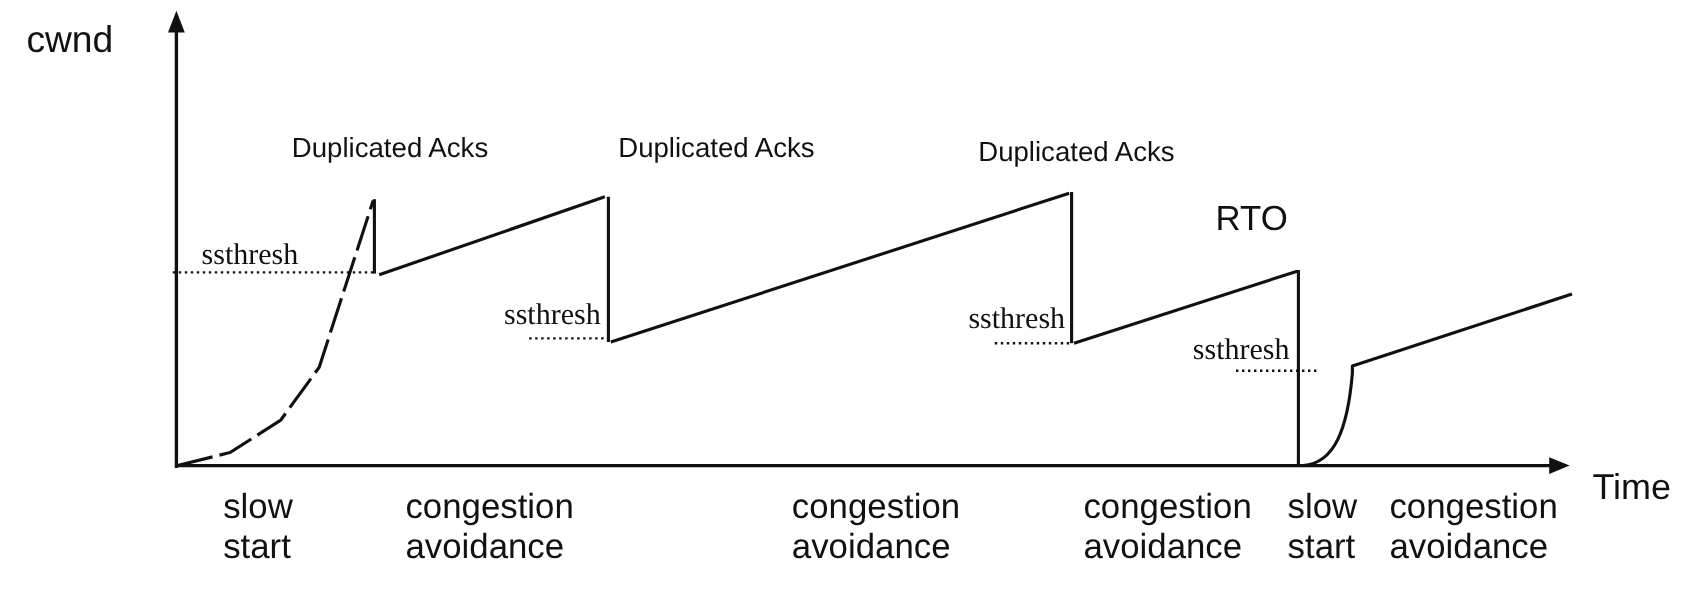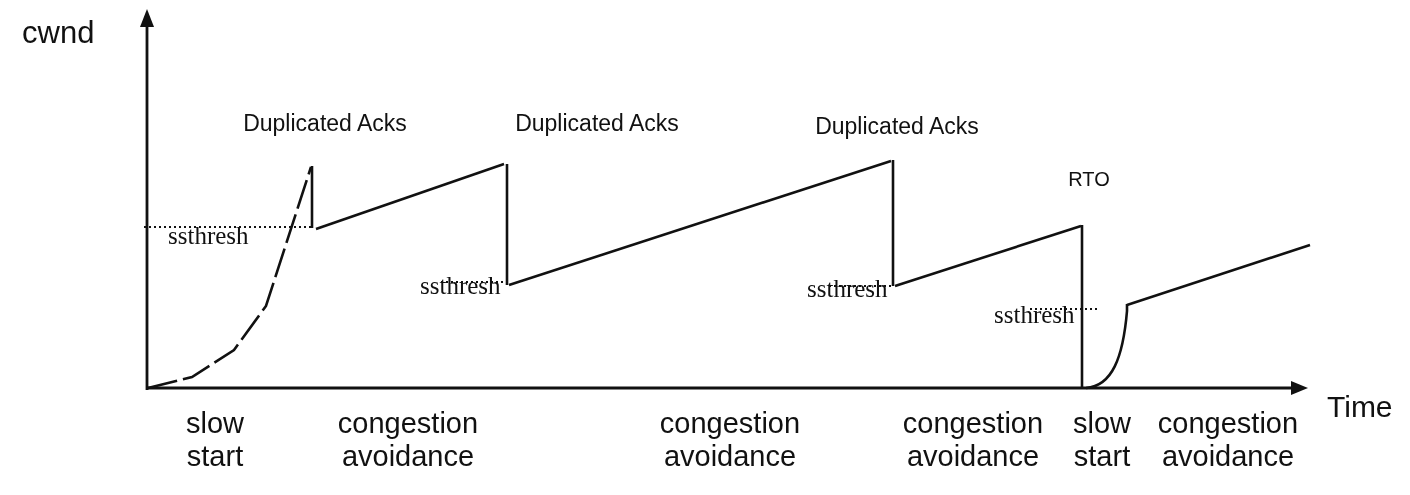--- a/index.html
+++ b/index.html
@@ -15,30 +15,30 @@
   svg#plot { position: absolute; left: 0; top: 0; }
   .curve   { fill: none; stroke: #111111; stroke-width: 2.6; stroke-linecap: butt; }
   .dashed  { stroke-dasharray: 30 6; }
   .dotline { fill: none; stroke: #111111; stroke-width: 2; stroke-dasharray: 2 3; }
   .axisline { stroke: #111111; stroke-width: 2.8; }
   .arrowhead { fill: #111111; stroke: none; }
 
   .lbl { position: absolute; white-space: nowrap; line-height: 1; }
   .axis-lbl { font-size: 30px; }
   .event-lbl { font-size: 23px; transform: translateX(-50%); }
-  .ssthresh-lbl { font-family: "Liberation Serif", serif; font-size: 25px; margin-top: 23px; }
+  .ssthresh-lbl { font-family: "Liberation Serif", serif; font-size: 25px; }
   .phase { position: absolute; top: 407px; transform: translateX(-50%);
-           text-align: center; font-size: 29px; line-height: 33px; white-space: nowrap; }
+           font-size: 29px; line-height: 33px; white-space: nowrap; }
 
   #y-label   { left: 22px;  top: 17px;  font-size: 31px; }
   #x-label   { left: 1327px; top: 392px; }
   #dup-acks-1 { left: 325px; top: 112px; }
   #dup-acks-2 { left: 597px; top: 112px; }
   #dup-acks-3 { left: 897px; top: 115px; }
-  #rto-label  { left: 1089px; top: 169px; transform: translateX(-50%); font-size: 20px; }
+  #rto-label  { left: 1043px; top: 169px; transform: translateX(-50%); font-size: 29px; }
   #ssthresh-1 { left: 168px; top: 200px; }
   #ssthresh-2 { left: 420px; top: 250px; }
   #ssthresh-3 { left: 807px; top: 253px; }
   #ssthresh-4 { left: 994px; top: 279px; }
   #phase-1 { left: 215px; }
   #phase-2 { left: 408px; }
   #phase-3 { left: 730px; }
   #phase-4 { left: 973px; }
   #phase-5 { left: 1102px; }
   #phase-6 { left: 1228px; }

